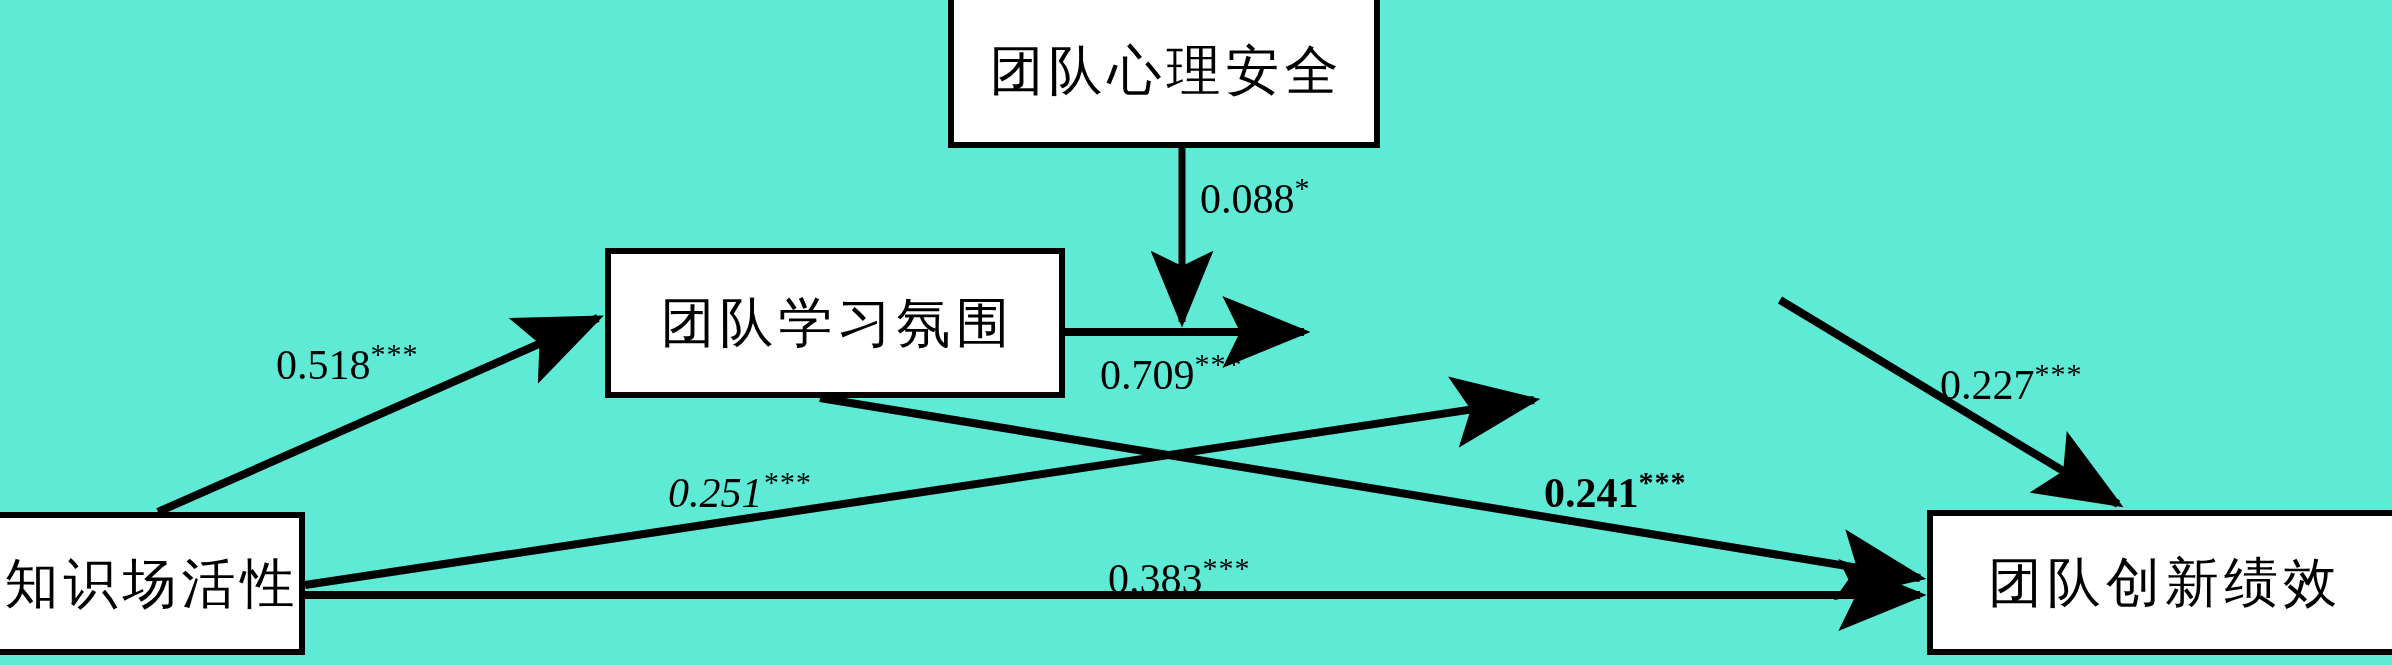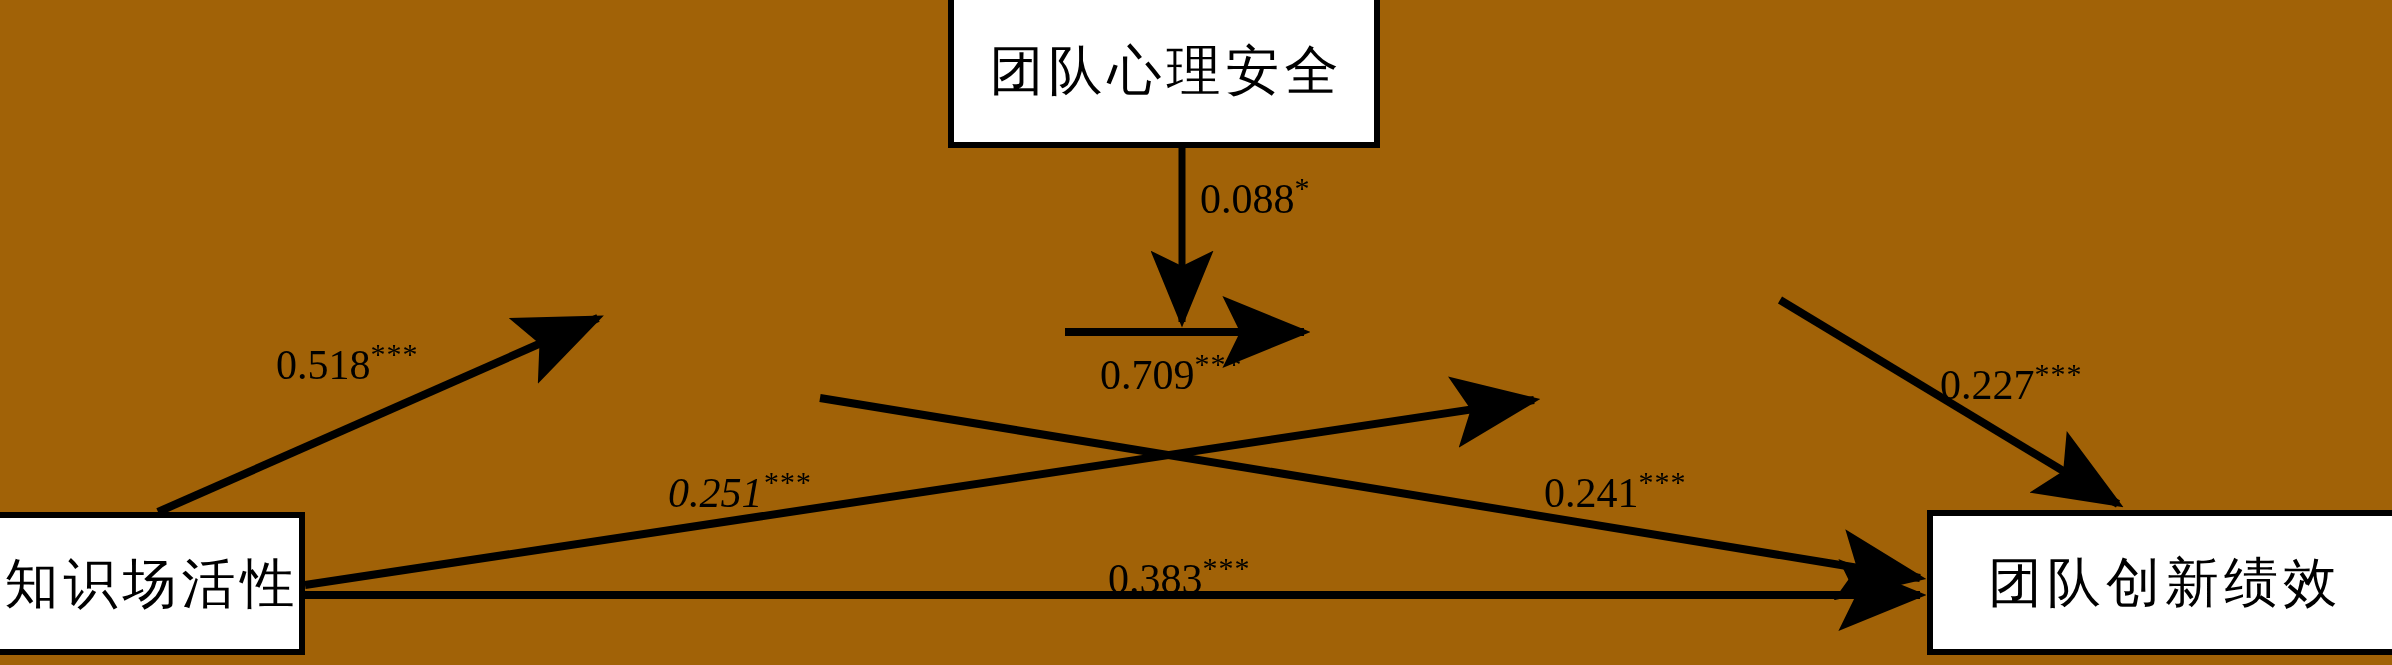--- a/index.html
+++ b/index.html
@@ -8,21 +8,21 @@
     padding: 0;
     background: #ffffff;
   }
   body {
     font-family: "Liberation Serif", "DejaVu Serif", serif;
   }
   #canvas {
     position: relative;
     width: 2392px;
     height: 665px;
-    background: #a16207;
+    background: #5eead4;
     overflow: hidden;
   }
   #diagram-svg {
     position: absolute;
     left: 0;
     top: 0;
     width: 2392px;
     height: 665px;
   }
   .node-box {
@@ -84,20 +84,23 @@
 
     <line x1="305" y1="585" x2="1534" y2="400" stroke="#000000" stroke-width="8" marker-end="url(#ah)"></line>
 
     <line x1="305" y1="595" x2="1920" y2="595" stroke="#000000" stroke-width="8" marker-end="url(#ah)"></line>
   </svg>
 
   <div class="node-box" style="left:948px; top:-6px; width:432px; height:154px;">
     <span class="node-label">团队心理安全</span>
   </div>
 
+  <div class="node-box" style="left:605px; top:248px; width:460px; height:150px;">
+    <span class="node-label">团队学习氛围</span>
+  </div>
 
 
   <div class="node-box" style="left:-6px; top:512px; width:311px; height:143px;">
     <span class="node-label">知识场活性</span>
   </div>
 
   <div class="node-box" style="left:1927px; top:510px; width:471px; height:145px;">
     <span class="node-label">团队创新绩效</span>
   </div>
 
@@ -114,21 +117,21 @@
   </div>
 
   <div class="edge-label" style="left:1940px; top:364px;">
     <span>0.227</span><span class="stars">***</span>
   </div>
 
   <div class="edge-label" style="left:668px; top:472px;font-style:italic;">
     <span>0.251</span><span class="stars">***</span>
   </div>
 
-  <div class="edge-label" style="left:1544px; top:472px;">
+  <div class="edge-label" style="left:1544px; top:472px;font-weight:bold;">
     <span>0.241</span><span class="stars">***</span>
   </div>
 
   <div class="edge-label" style="left:1108px; top:558px;">
     <span>0.383</span><span class="stars">***</span>
   </div>
 
 </div>
 
 </body></html>

